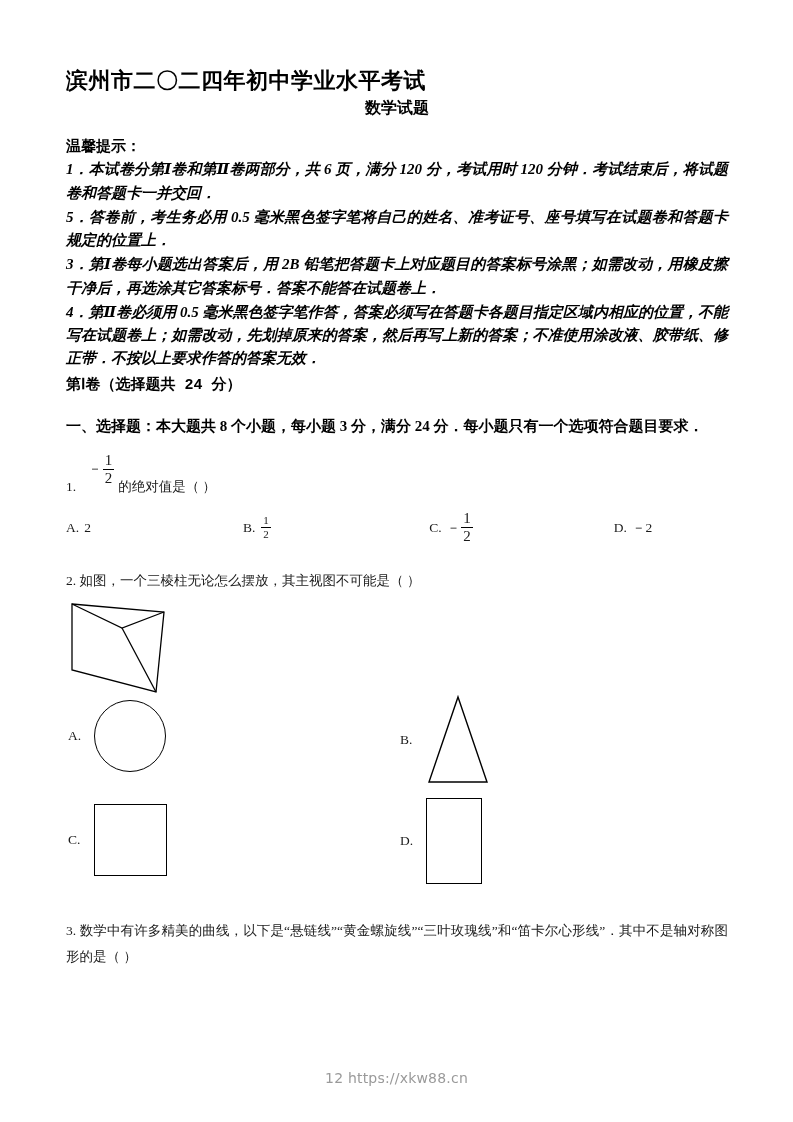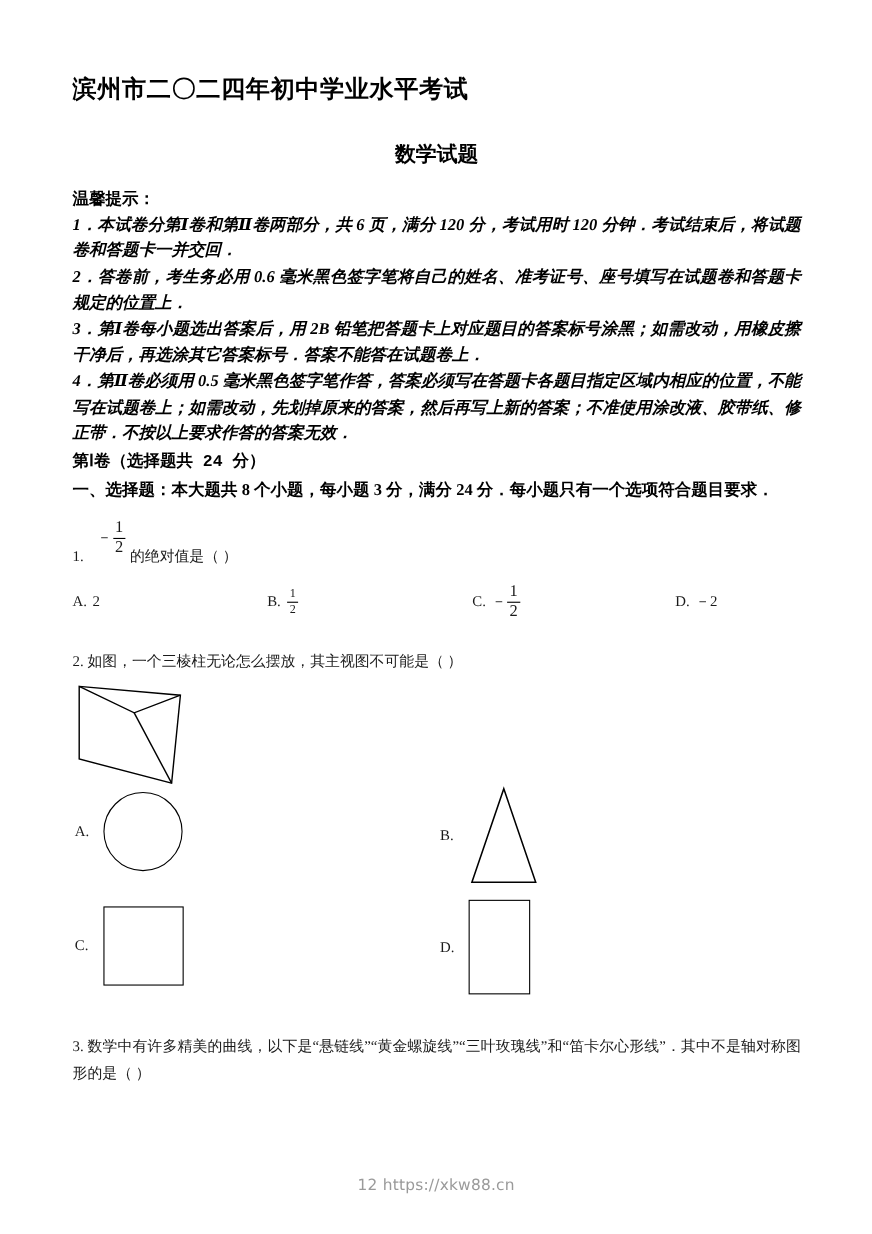--- a/index.html
+++ b/index.html
@@ -32,23 +32,23 @@
   .doc-title {
     text-align: left;
     font-size: 22px;
     font-weight: bold;
     letter-spacing: 0.5px;
     margin-top: 68px;
     line-height: 1.2;
   }
   .doc-subtitle {
     text-align: center;
-    font-size: 19px;
-    font-weight: bold;
-    margin-top: 36px;
+    font-size: 16px;
+    font-weight: bold;
+    margin-top: 4px;
     line-height: 1.2;
   }
 
   
   .notice-head {
     font-size: 15px;
     font-weight: bold;
     margin-top: 18px;
     line-height: 1.45;
   }
@@ -69,21 +69,21 @@
     margin-top: 4px;
     line-height: 1.5;
     font-family: Liberation Mono, monospace;
   }
   .section-lead {
     font-size: 15px;
     font-weight: bold;
     line-height: 1.55;
     text-align: justify;
     text-justify: inter-ideograph;
-    margin-top: 2px;
+    margin-top: 18px;
   }
 
   
   .q {
     font-size: 13.5px;
     line-height: 1.6;
     color: #1a1a1a;
   }
   .q-num { }
 
@@ -215,21 +215,21 @@
 <body>
 
 <div class="page">
   <div class="content">
 
     <div class="doc-title">滨州市二〇二四年初中学业水平考试</div>
     <div class="doc-subtitle">数学试题</div>
 
     <div class="notice-head">温馨提示：</div>
     <div class="notice-item">1．本试卷分第Ⅰ卷和第Ⅱ卷两部分，共 6 页，满分 120 分，考试用时 120 分钟．考试结束后，将试题卷和答题卡一并交回．</div>
-    <div class="notice-item">2．答卷前，考生务必用 0.6 毫米黑色签字笔将自己的姓名、准考证号、座号填写在试题卷和答题卡规定的位置上．</div>
+    <div class="notice-item">5．答卷前，考生务必用 0.5 毫米黑色签字笔将自己的姓名、准考证号、座号填写在试题卷和答题卡规定的位置上．</div>
     <div class="notice-item">3．第Ⅰ卷每小题选出答案后，用 2B 铅笔把答题卡上对应题目的答案标号涂黑；如需改动，用橡皮擦干净后，再选涂其它答案标号．答案不能答在试题卷上．</div>
     <div class="notice-item">4．第Ⅱ卷必须用 0.5 毫米黑色签字笔作答，答案必须写在答题卡各题目指定区域内相应的位置，不能写在试题卷上；如需改动，先划掉原来的答案，然后再写上新的答案；不准使用涂改液、胶带纸、修正带．不按以上要求作答的答案无效．</div>
 
     <div class="section-center">第Ⅰ卷（选择题共 24 分）</div>
     <div class="section-lead">一、选择题：本大题共 8 个小题，每小题 3 分，满分 24 分．每小题只有一个选项符合题目要求．</div>
 
     <div class="q q1">
       <span class="q-num">1.</span>
       <span class="q1-fracwrap">
         <span>－</span><span class="frac frac-big">

